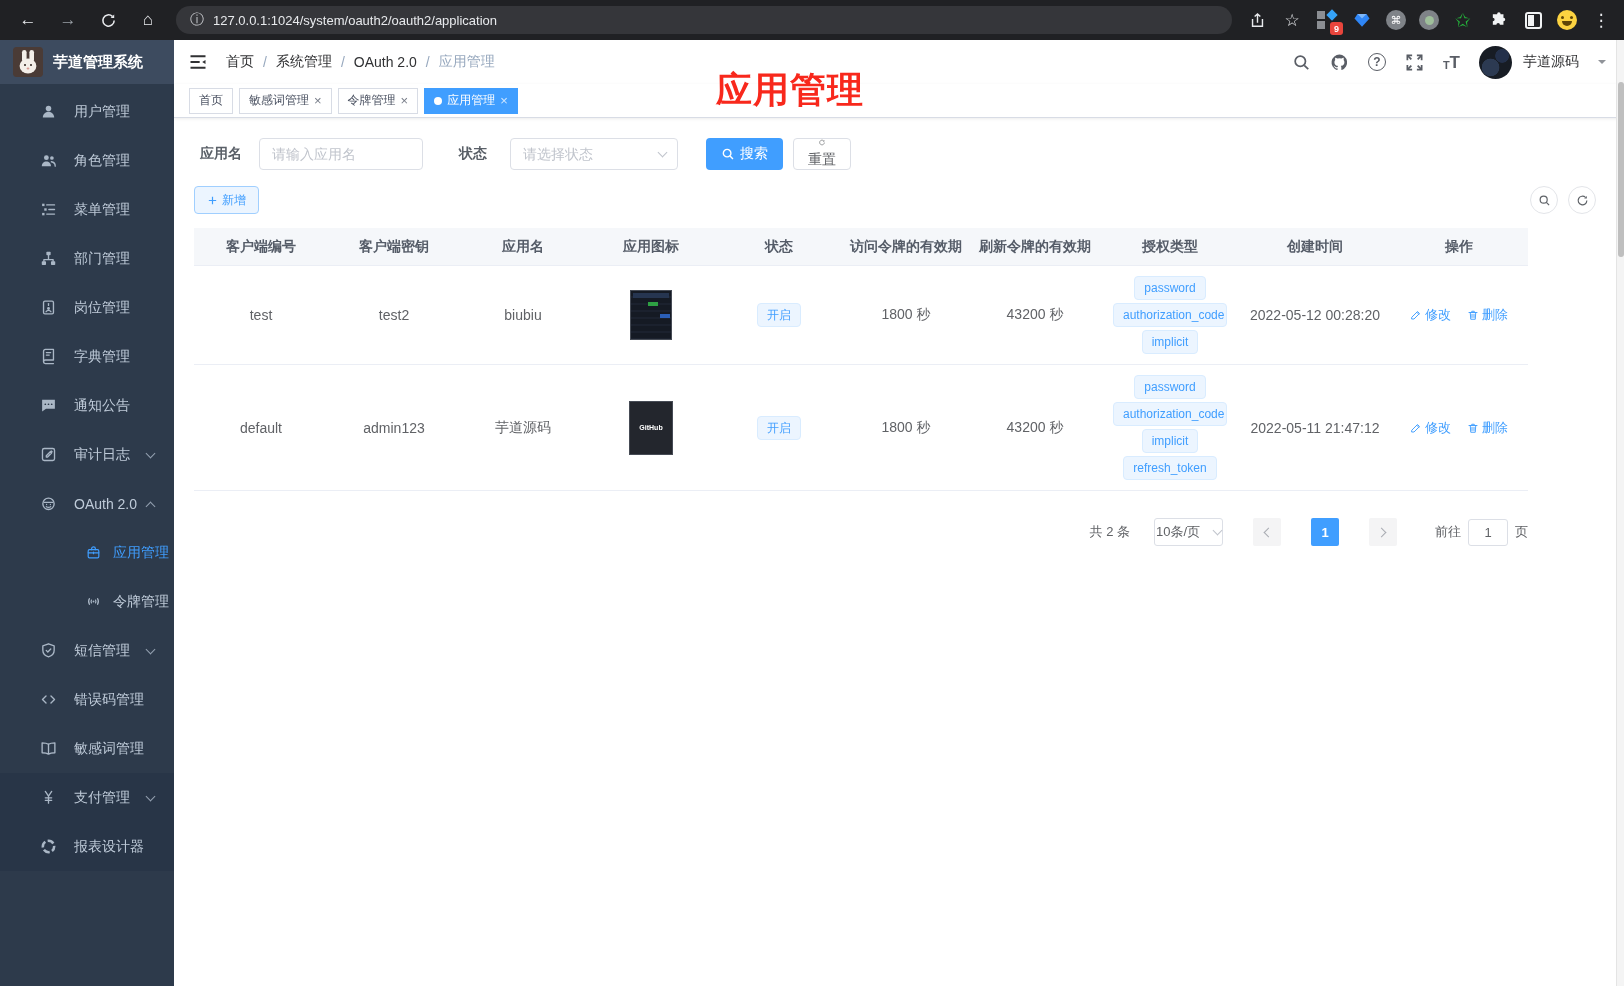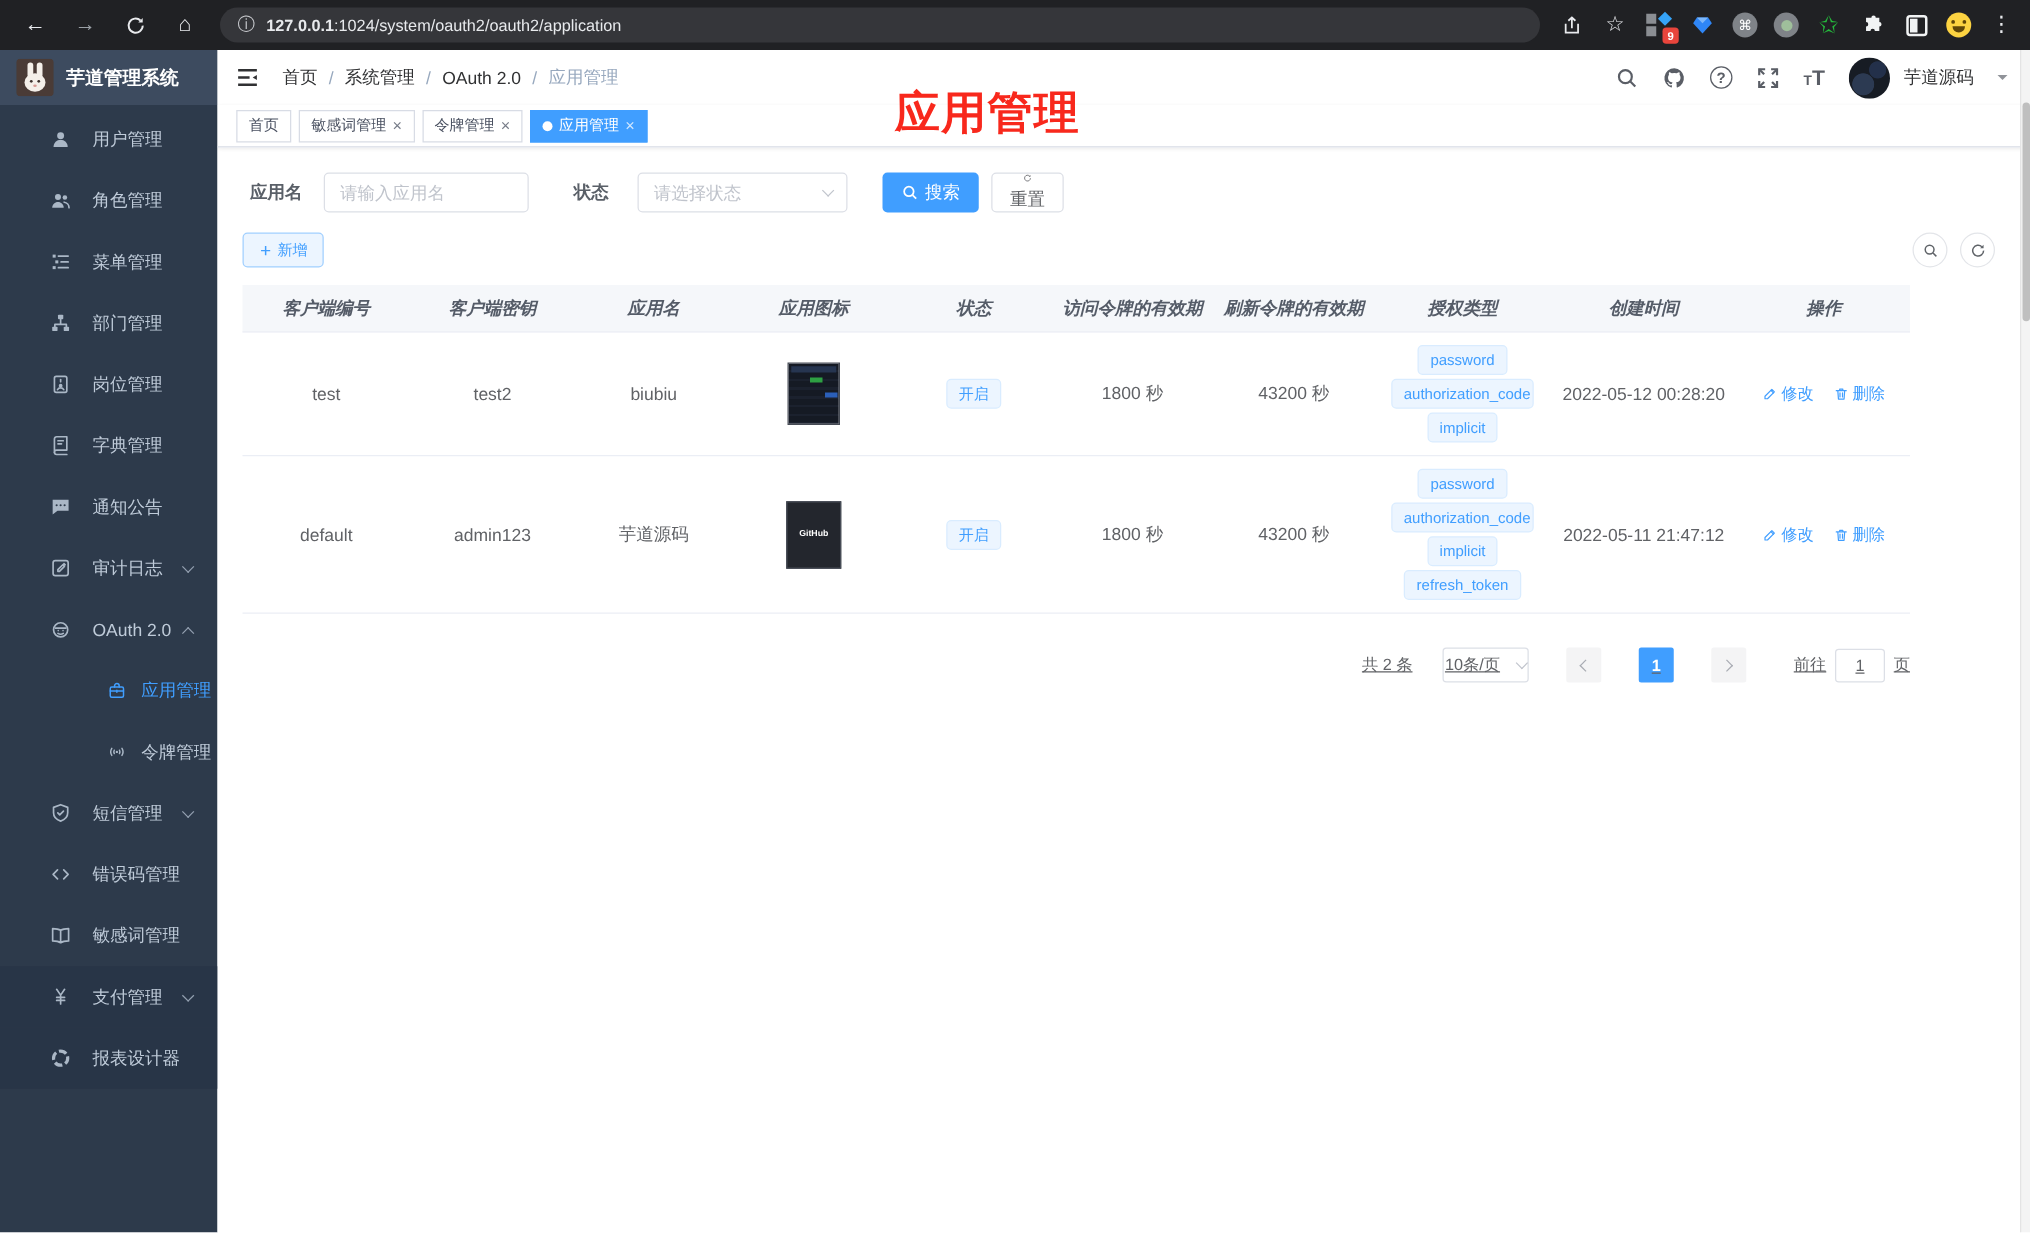--- a/index.html
+++ b/index.html
@@ -8,21 +8,21 @@
 
   
   .browser { height:40px; background:#202124; display:flex; align-items:center; padding:0 10px; }
   .nav-btns { display:flex; align-items:center; gap:16px; padding:0 6px; }
   .nav-btn { color:#e8eaed; font-size:17px; width:24px; height:24px; display:flex; align-items:center; justify-content:center; cursor:pointer; }
   .nav-btn.dim { color:#9aa0a6; }
   .nav-btn svg { width:17px; height:17px; }
   .url-bar { flex:1; height:28px; background:#35363a; border-radius:14px; display:flex; align-items:center; padding:0 14px; margin:0 14px 0 10px; gap:9px; }
   .url-info { color:#c8cace; font-size:14px; }
   .url-text { color:#e8eaed; font-size:13px; white-space:nowrap; }
-  .url-text b { font-weight:700; }
+  .url-text b { font-weight:400; }
   .browser-right { display:flex; align-items:center; gap:13px; padding-right:2px; }
   .br-icn { color:#e8eaed; font-size:17px; width:22px; height:22px; display:flex; align-items:center; justify-content:center; cursor:pointer; position:relative; }
   .br-icn svg { width:17px; height:17px; }
   .ext-grid { width:20px; height:20px; position:relative; }
   .ext-grid i { position:absolute; width:8px; height:8px; background:#8b8e93; }
   .ext-grid i.g1 { left:0; top:1px; }
   .ext-grid i.g2 { left:0; top:11px; }
   .ext-grid i.d  { left:11px; top:1px; background:#35a3f8; transform:rotate(45deg); }
   .ext-badge { position:absolute; right:-5px; bottom:-4px; min-width:13px; height:13px; background:#e8453c; border-radius:3px; color:#fff; font-size:9px; font-weight:700; display:flex; align-items:center; justify-content:center; padding:0 2px; }
   .gem svg { width:18px; height:18px; }
@@ -97,35 +97,35 @@
   .btn-add { height:28px; padding:0 12px; background:#ecf5ff; border:1px solid #a0cfff; color:#409eff; border-radius:4px; font-size:12px; display:inline-flex; align-items:center; gap:4px; cursor:pointer; }
   .btn-add svg { width:11px; height:11px; }
   .tool-circles { margin-left:auto; display:flex; gap:10px; margin-right:8px; }
   .circle-btn { width:28px; height:28px; border-radius:50%; border:1px solid #e3e5e9; background:#fff; color:#5f6368; display:flex; align-items:center; justify-content:center; cursor:pointer; }
   .circle-btn svg { width:13px; height:13px; }
 
   
   .table { margin-top:14px; width:1334px; }
   .thead, .trow { display:grid; grid-template-columns:134px 132px 126px 130px 126px 128px 130px 140px 150px 138px; }
   .thead { background:#f5f7fa; height:38px; align-items:center; border-bottom:1px solid #ebeef5; }
-  .th { text-align:center; font-size:14px; font-weight:700; color:#555c68;font-style:italic; }
+  .th { text-align:center; font-size:14px; font-weight:700; color:#555c68; }
   .trow { align-items:center; border-bottom:1px solid #ebeef5; padding:10px 0; }
   .td { display:flex; justify-content:center; align-items:center; font-size:14px; color:#606266; text-align:center; }
   .tag { background:#ecf5ff; border:1px solid #d9ecff; color:#409eff; border-radius:4px; padding:0 9px; height:24px; line-height:22px; font-size:12px; display:inline-block; max-width:114px; overflow:hidden; white-space:nowrap; }
   .grants { display:flex; flex-direction:column; align-items:center; gap:3px; }
   .app-icon.screenshot { width:42px; height:50px; background:repeating-linear-gradient(180deg,#151a24 0 5px,#1b212e 5px 7px); border:1px solid #464b55; position:relative; }
   .app-icon.screenshot::before { content:""; position:absolute; left:2px; top:2px; right:2px; height:5px; background:#263550; }
   .app-icon.screenshot::after { content:""; position:absolute; left:17px; top:11px; width:10px; height:4px; background:#2ea043; box-shadow:12px 12px 0 #2b5fb8; }
   .app-icon.github { width:44px; height:54px; background:#23262d; border:1px solid #464b55; display:flex; align-items:center; justify-content:center; }
   .app-icon.github span { color:#fff; font-size:7px; font-weight:700; letter-spacing:0; }
   .action-link { color:#409eff; font-size:13px; display:inline-flex; align-items:center; gap:3px; margin:0 8px; cursor:pointer; white-space:nowrap; }
   .action-link svg { width:12px; height:12px; }
 
   
-  .pagination { width:1334px; margin-top:27px; display:flex; justify-content:flex-end; align-items:center; gap:24px; font-size:13px; color:#606266;text-decoration:underline; }
+  .pagination { width:1334px; margin-top:27px; display:flex; justify-content:flex-end; align-items:center; gap:24px; font-size:13px; color:#606266; }
   .psize { width:69px; height:28px; border:1px solid #dcdfe6; border-radius:3px; display:flex; align-items:center; justify-content:center; gap:14px; cursor:pointer; }
   .psize .sel-arrow { position:static; margin-top:-3px; }
   .pbtn { width:28px; height:28px; background:#f4f4f5; border-radius:2px; display:flex; align-items:center; justify-content:center; cursor:pointer; margin-left:6px; }
   .pbtn .pchev { width:7px; height:7px; border-right:1.6px solid #a8abb2; border-bottom:1.6px solid #a8abb2; }
   .pchev.left { transform:rotate(135deg); margin-left:3px; }
   .pchev.right { transform:rotate(-45deg); margin-right:3px; }
   .pnum { width:28px; height:28px; background:#409eff; color:#fff; border-radius:2px; display:flex; align-items:center; justify-content:center; font-weight:700; cursor:pointer; margin-left:6px; }
   .goto { display:flex; align-items:center; gap:7px; margin-left:14px; }
   .goto-input { width:40px; height:27px; border:1px solid #dcdfe6; border-radius:3px; text-align:center; font-size:13px; color:#606266; outline:none; }
 

